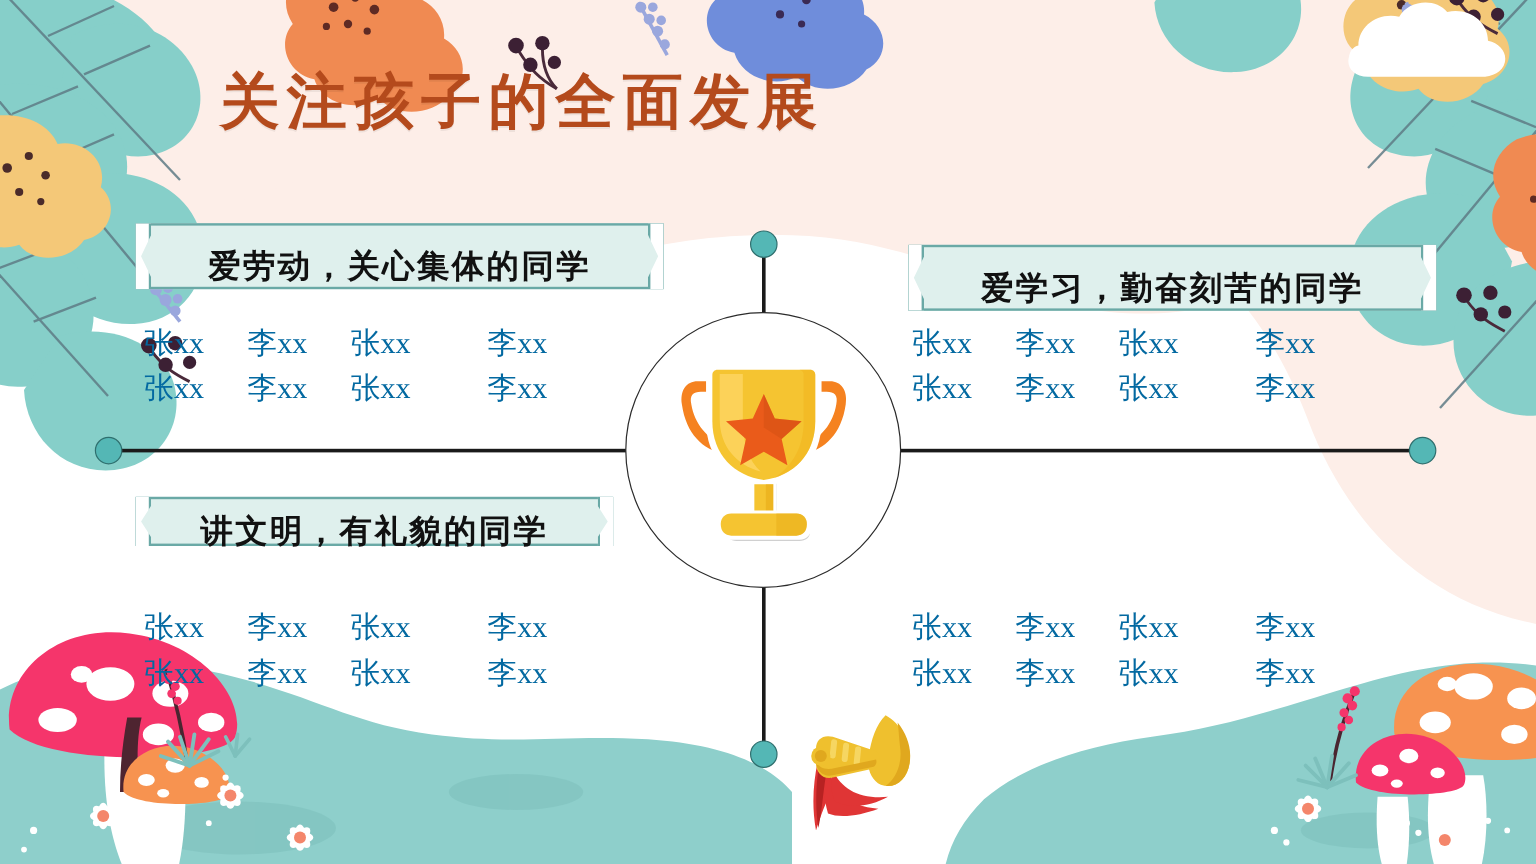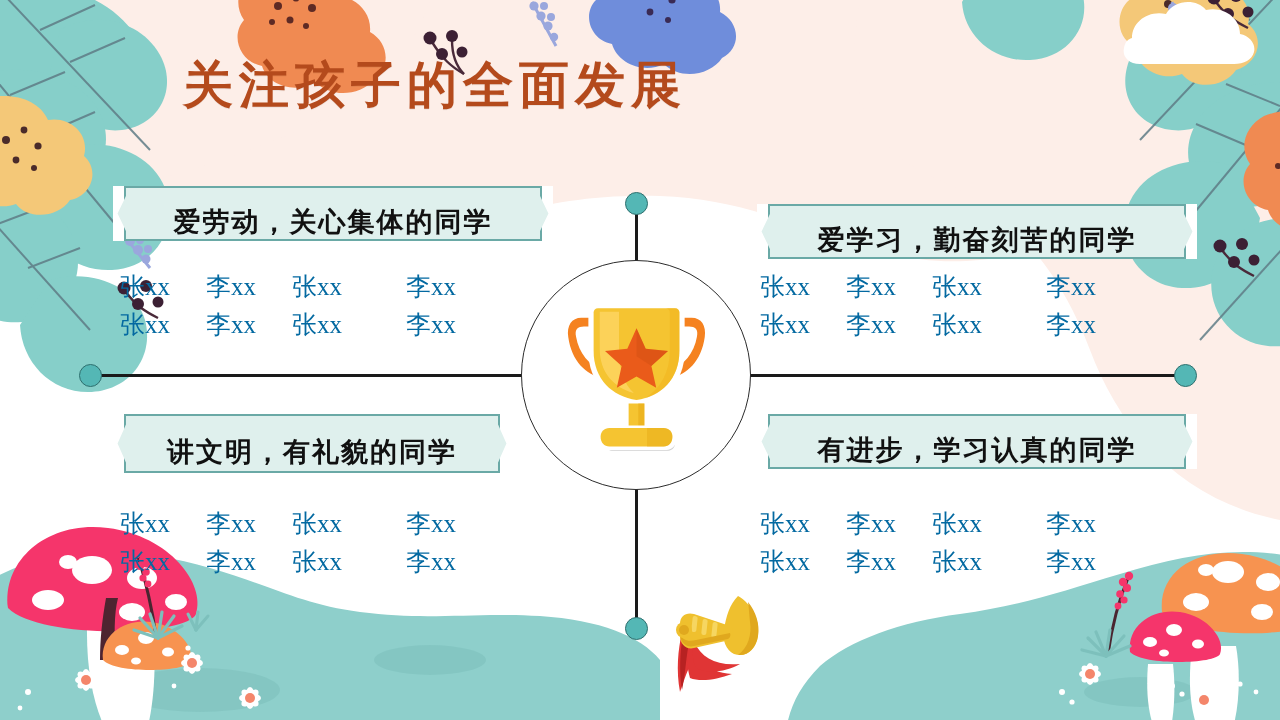--- a/index.html
+++ b/index.html
@@ -70,21 +70,21 @@
     clip-path:polygon(0 0,100% 0,100% 18%,35% 50%,100% 82%,100% 100%,0 100%); }
   .ribbon::after { right:-2px; border-left:2.2px solid #6aa9a6;
     clip-path:polygon(0 0,100% 0,100% 100%,0 100%,0 82%,65% 50%,0 18%); }
   .ribbon span {
     font-family:"Liberation Serif","DejaVu Serif",serif;
     font-size:27px; font-weight:bold; color:#111;
     letter-spacing:2px; white-space:nowrap; position:relative; z-index:2;margin-top:19px;
   }
   .rb-tl { left:113px;  top:186px;  width:440px; height:55px; }
   .rb-tr { left:757px;  top:204px;  width:440px; height:55px; }
-  .rb-bl { left:113px;  top:414px;  width:398px; height:59px; }
+  .rb-bl { left:113px;  top:414px;  width:398px; height:41px; }
   .rb-br { left:757px;  top:414px;  width:440px; height:55px; }
 
   
   .names {
     position:absolute;
     font-family:"Liberation Serif","DejaVu Serif",serif;
     font-size:25px; color:#0369a1; line-height:1.52;
     white-space:nowrap;
   }
   .names .row { display:block; }
@@ -599,23 +599,20 @@
   </div>
   <div class="names nl-bl">
     <span class="row">
       <span class="nm">张xx</span><span class="nm">李xx</span><span class="nm">张xx</span><span class="nm">李xx</span>
     </span>
     <span class="row">
       <span class="nm">张xx</span><span class="nm">李xx</span><span class="nm">张xx</span><span class="nm">李xx</span>
     </span>
   </div>
 
-  <div class="ribbon rb-br">
-    <span>有进步，学习认真的同学</span>
-  </div>
   <div class="names nl-br">
     <span class="row">
       <span class="nm">张xx</span><span class="nm">李xx</span><span class="nm">张xx</span><span class="nm">李xx</span>
     </span>
     <span class="row">
       <span class="nm">张xx</span><span class="nm">李xx</span><span class="nm">张xx</span><span class="nm">李xx</span>
     </span>
   </div>
 
 </div>

